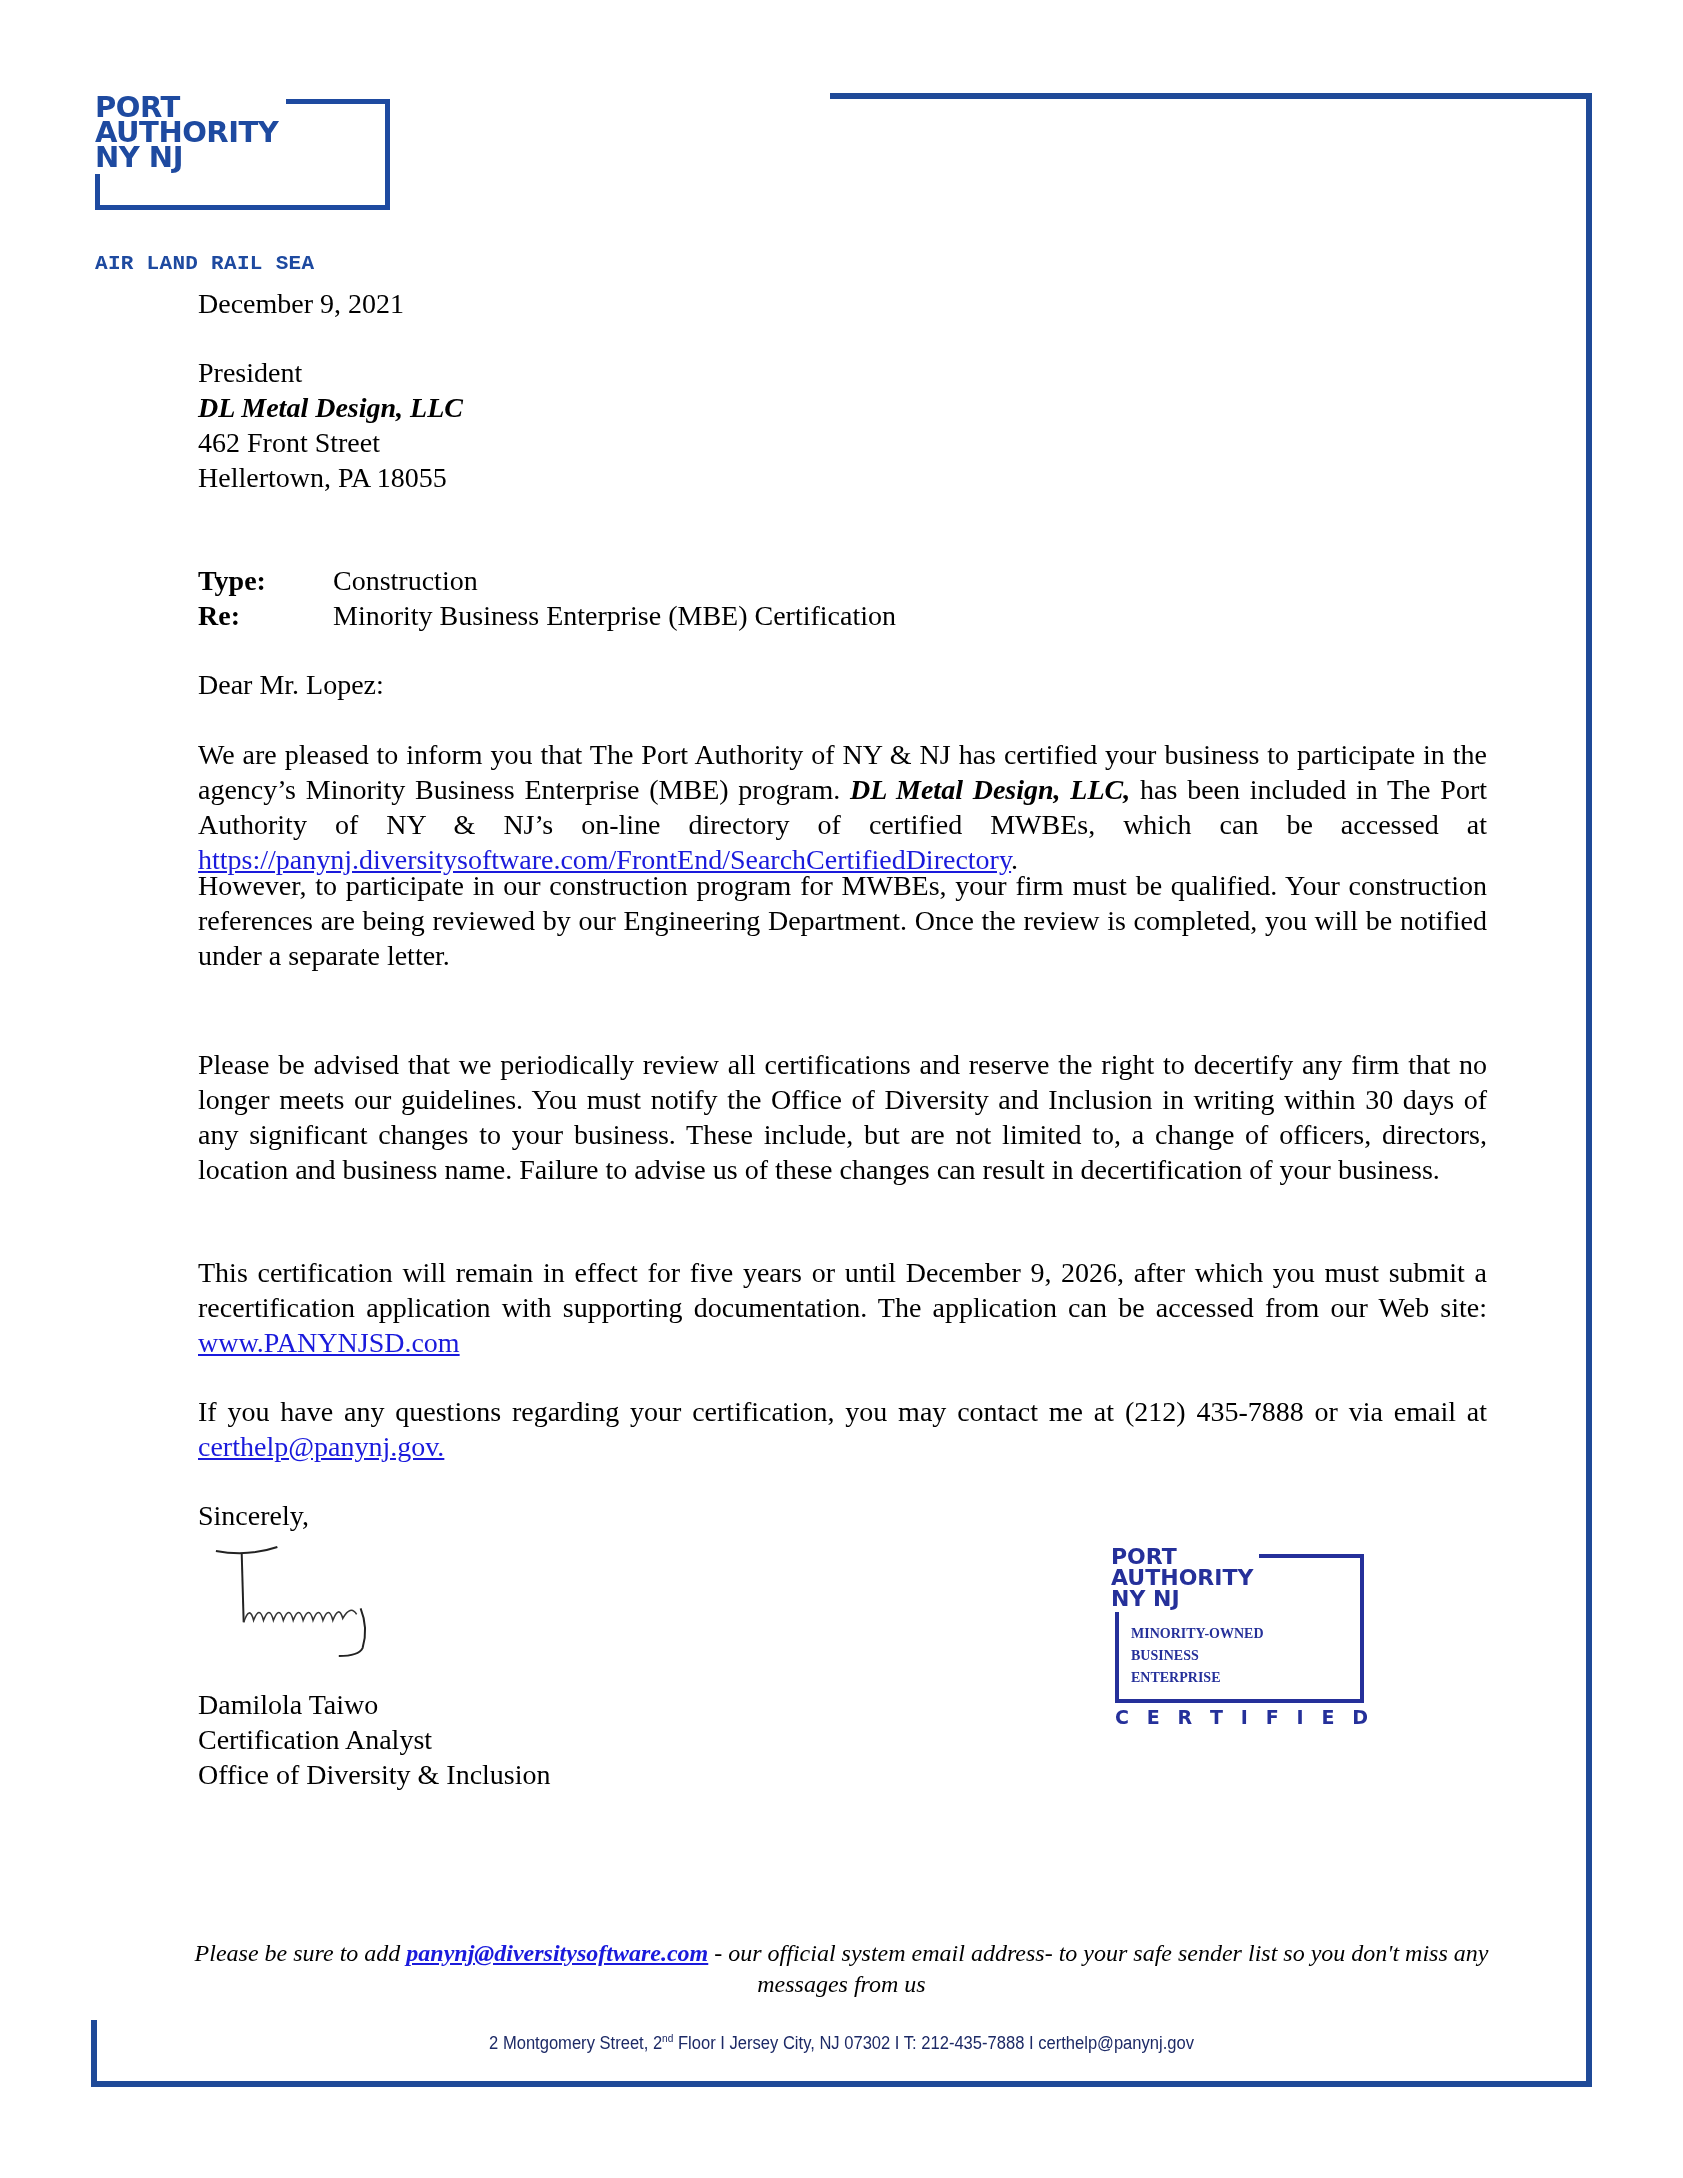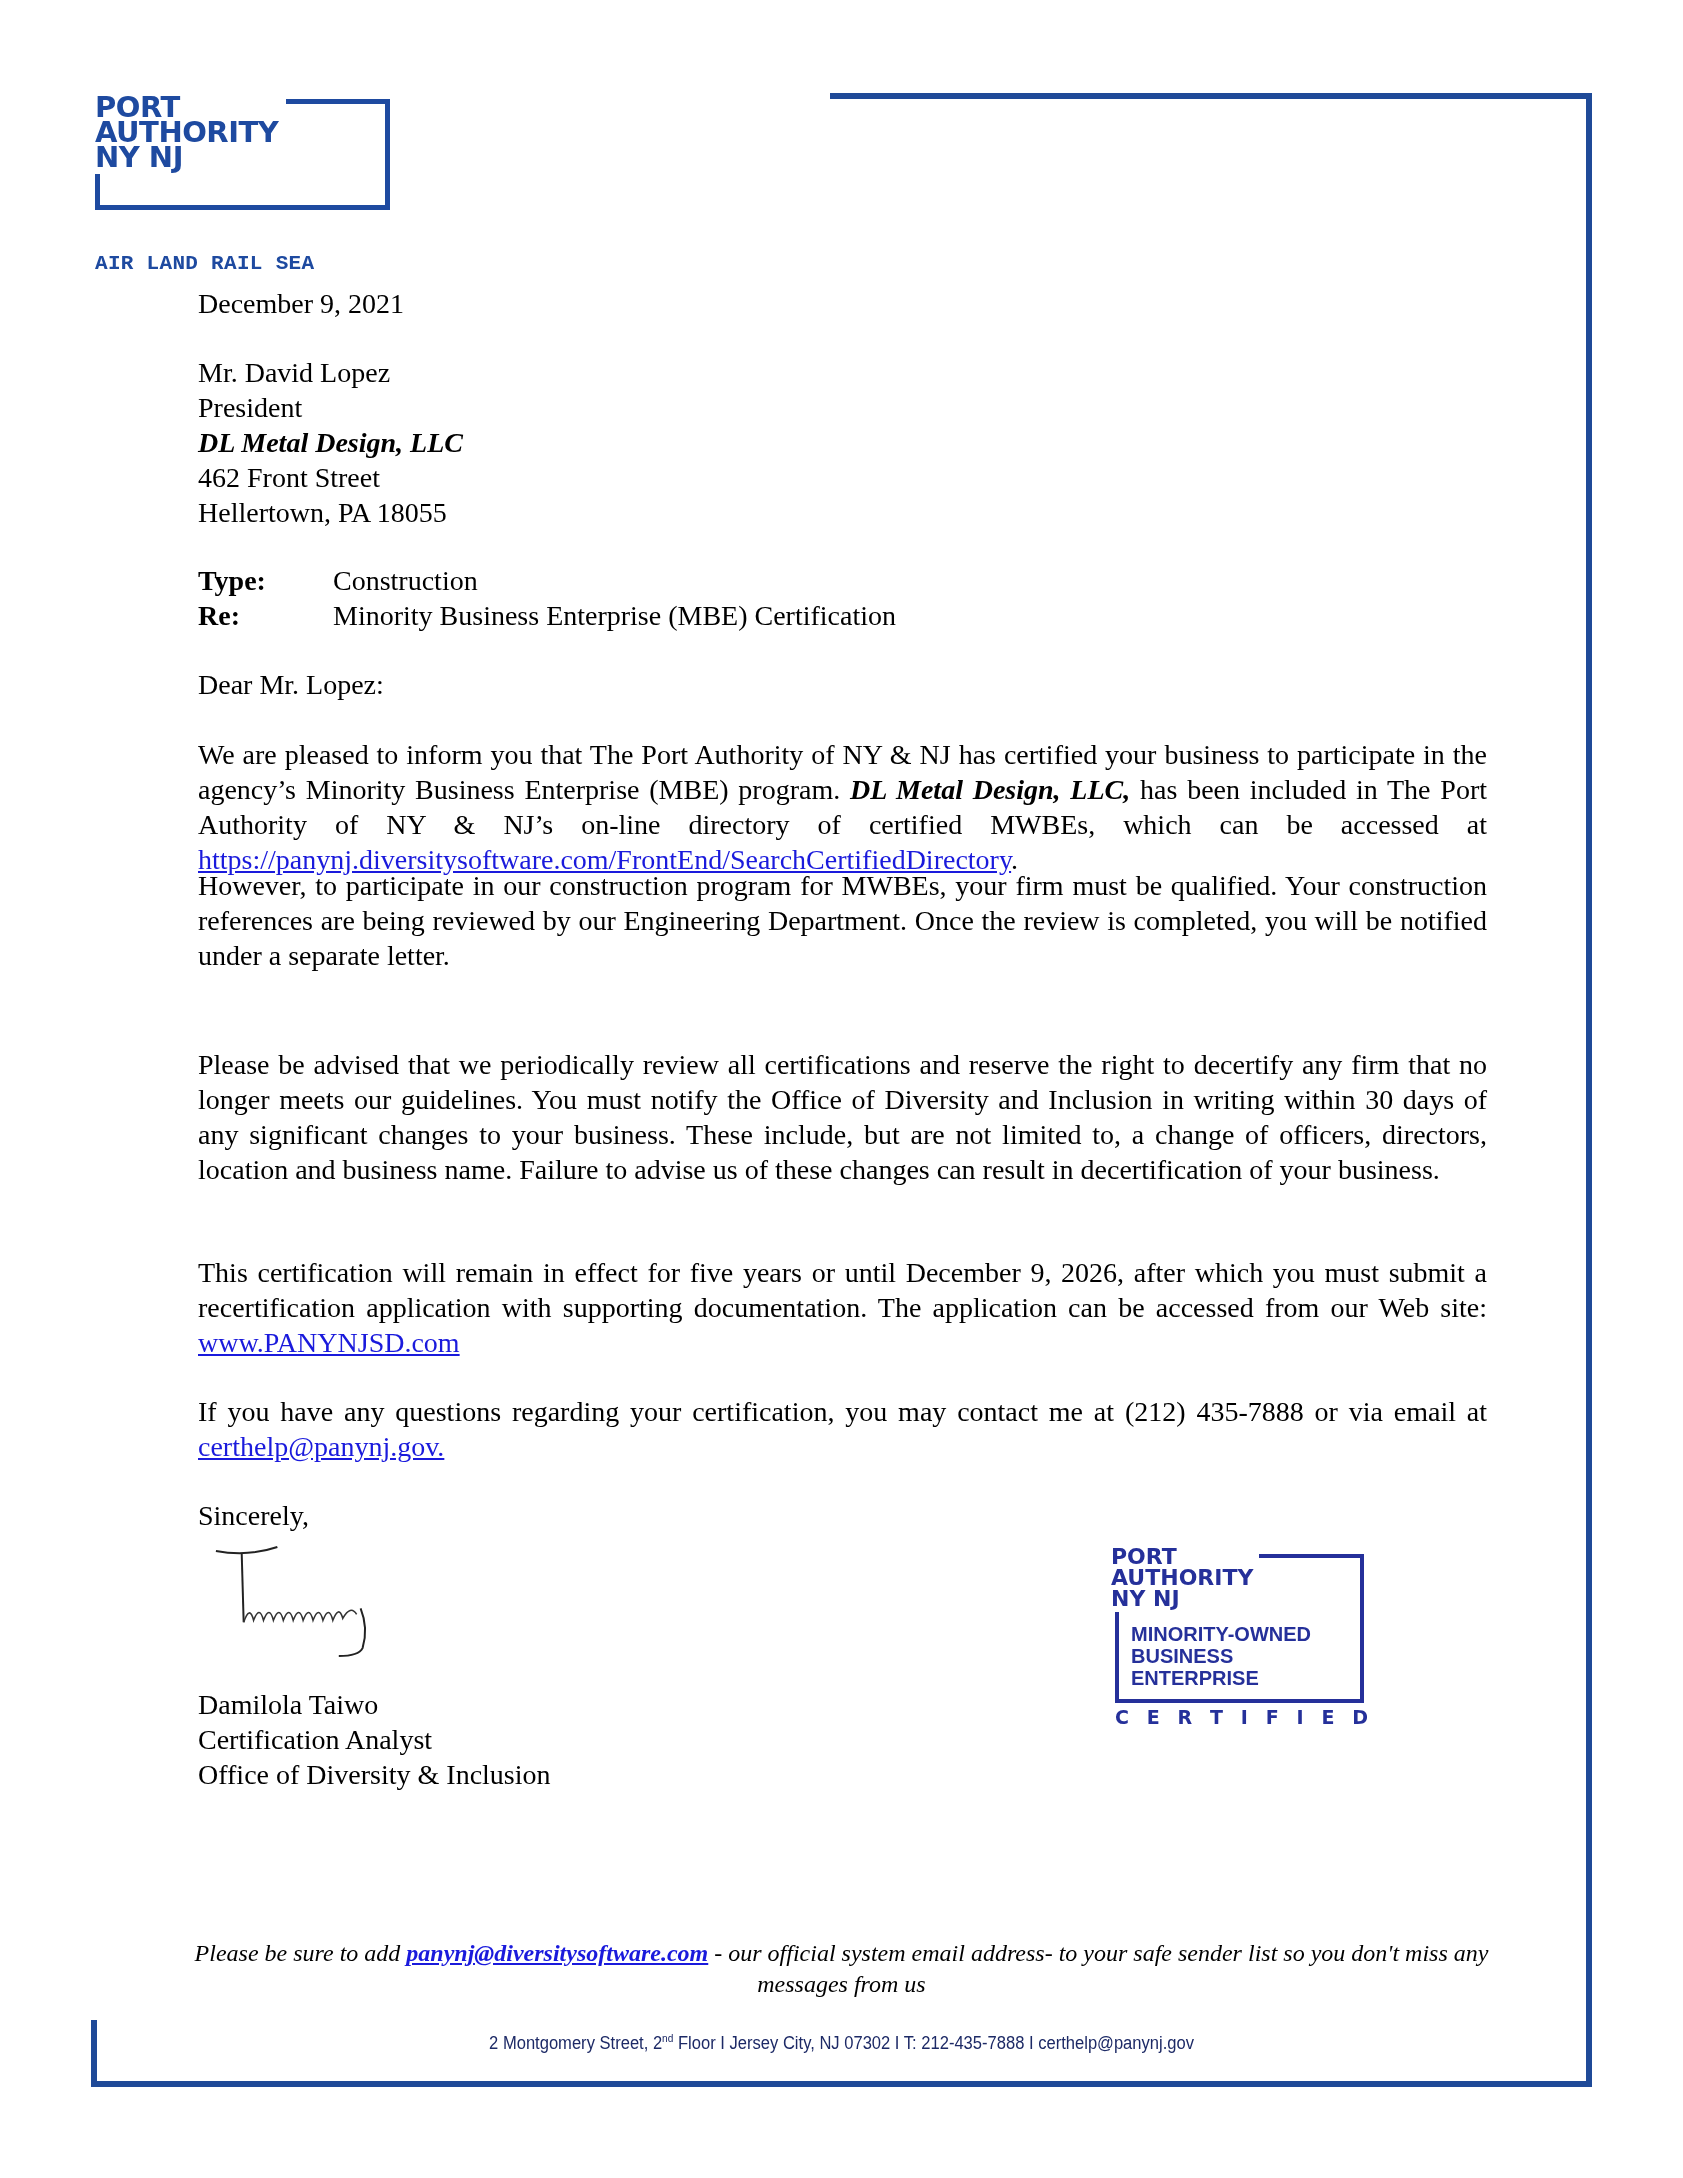--- a/index.html
+++ b/index.html
@@ -37,22 +37,22 @@
     .signature { position: absolute; left: 208px; top: 1539px; width: 218px; height: 129px; }
 
     
     .badge { position: absolute; left: 1107px; top: 1546px; width: 257px; height: 183px; }
     .badge-box { position: absolute; left: 8px; top: 8px; width: 249px; height: 149px;
                  border: 4px solid #25309a; box-sizing: border-box; }
     .badge-words { position: absolute; left: 0; top: 0; background: #fff; padding: 0 6px 3px 4px;
                    font-family: "DejaVu Sans", "Liberation Sans", sans-serif; font-weight: 900;
                    color: #25309a; font-size: 22px; line-height: 21px; }
     .badge-words span { display: block; }
-    .badge-inner { position: absolute; left: 24px; top: 77px; font-family: Liberation Sans, sans-serif;
-                   font-weight: 900; color: #25309a; font-size: 20px; line-height: 22px; }
+    .badge-inner { position: absolute; left: 24px; top: 77px; font-family: Liberation Serif, serif;
+                   font-weight: 900; color: #25309a; font-size: 14px; line-height: 22px; }
     .badge-inner span { display: block; }
     .badge-cert { position: absolute; left: 8px; top: 160px; width: 253px; display: flex; justify-content: space-between;
                   font-family: "DejaVu Sans", "Liberation Sans", sans-serif; font-weight: 900; color: #25309a; font-size: 19px; }
 
     
     .note { position: absolute; left: 178px; width: 1327px; top: 1938px; text-align: center;
             font-style: italic; font-size: 24px; line-height: 31px; }
     .note a { color: #1a1adc; font-weight: bold; text-decoration: underline; }
     .address { position: absolute; left: 0; width: 1683px; top: 2032px; text-align: center;
                font-family: "Liberation Sans", "DejaVu Sans", sans-serif; font-size: 18px; color: #1d2a66;
@@ -75,21 +75,20 @@
     <span>NY NJ</span>
   </div>
   <div class="logo-tag">AIR LAND RAIL SEA</div>
 </div>
 
 <div class="letter" style="top:286px;">
   <span class="line">December 9, 2021</span>
 </div>
 
 <div class="letter" style="top:355px;">
-  <span class="line">Mr. David Lopez</span>
   <span class="line">President</span>
   <span class="line bold">DL Metal Design, LLC</span>
   <span class="line">462 Front Street</span>
   <span class="line">Hellertown, PA 18055</span>
 </div>
 
 <div class="letter" style="top:563px;">
   <div class="re-row">
     <span class="re-label">Type:</span>
     <span>Construction</span>

